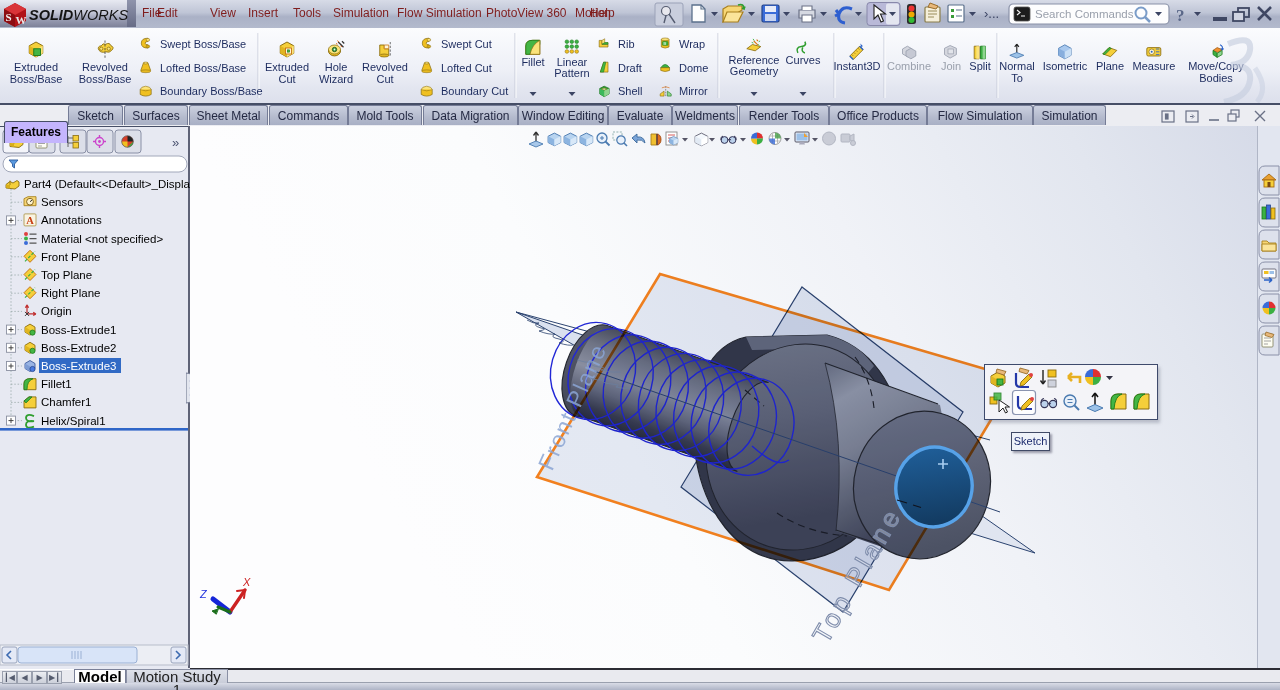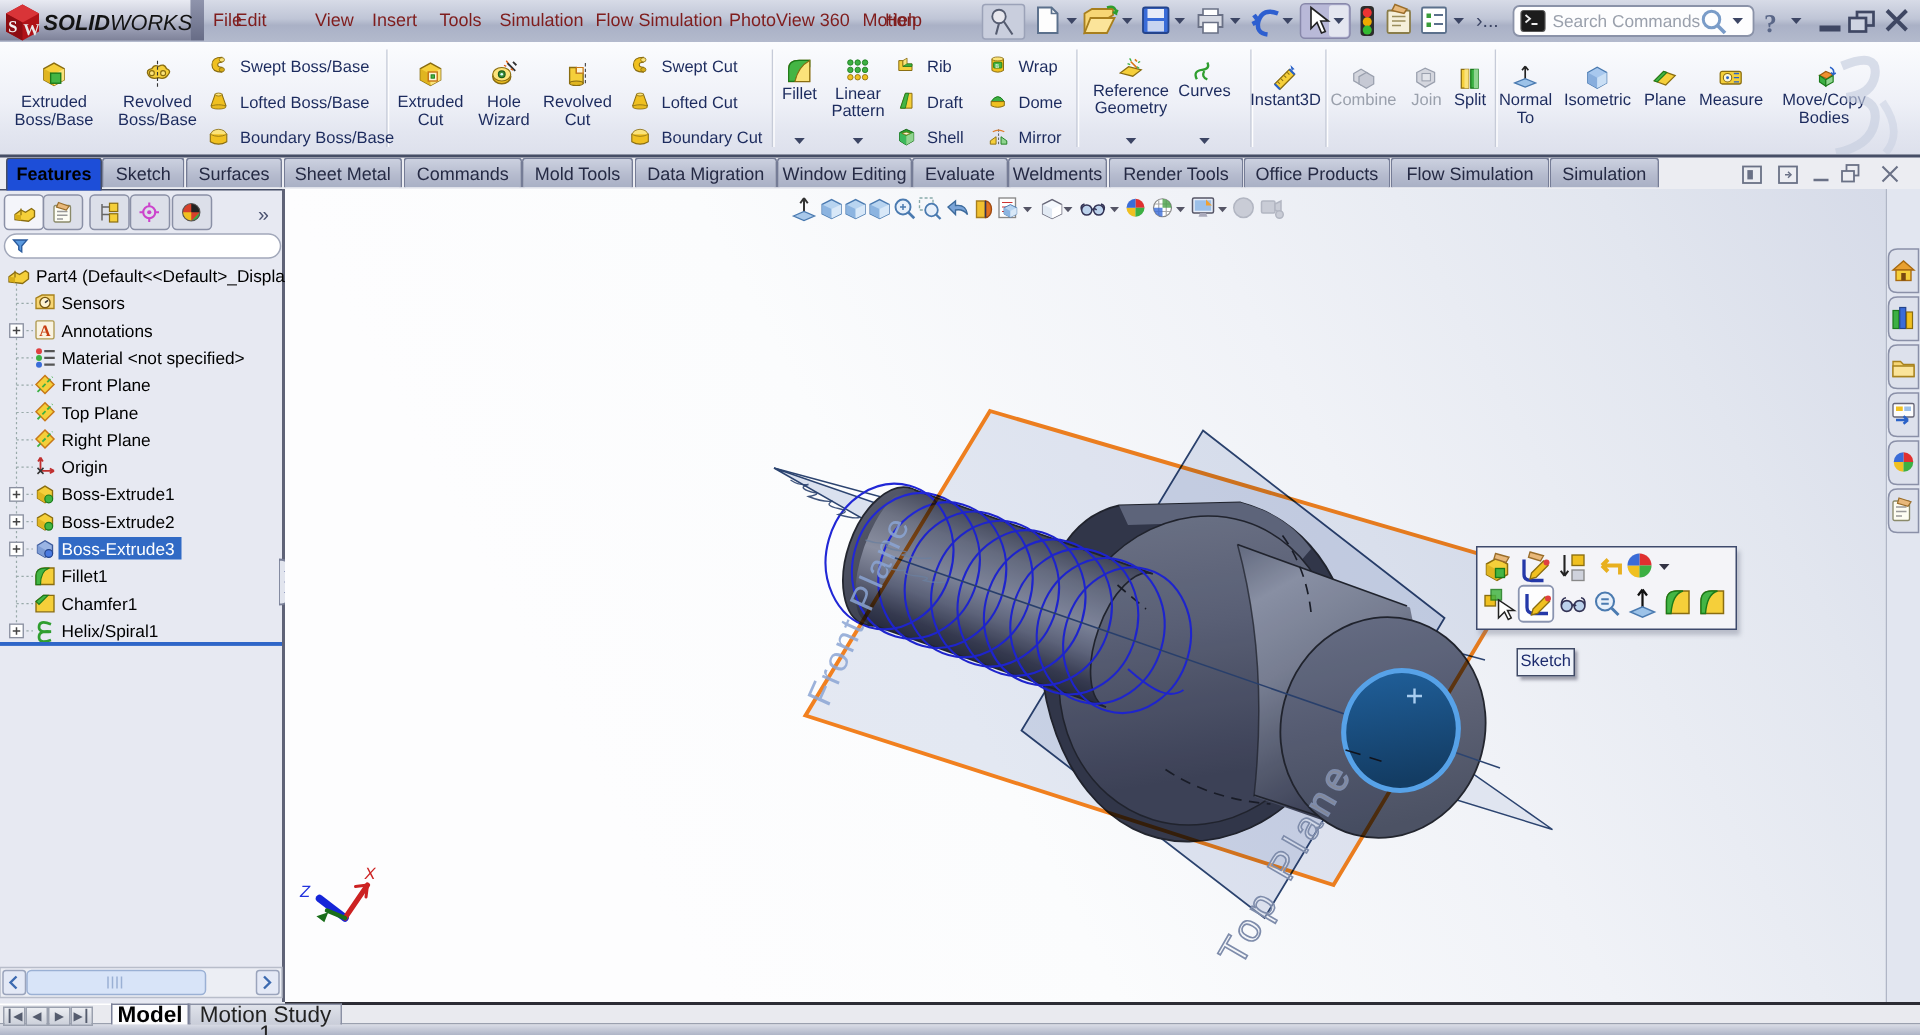--- a/index.html
+++ b/index.html
@@ -6,21 +6,21 @@
 
 #titlebar{left:0;top:0;width:1280px;height:28px;background:linear-gradient(#d7dbe7,#bfc5d6 45%,#aab1c6 60%,#b3bacd);border-bottom:1px solid #5c6278;}
 #swlogo{left:0;top:0;width:127px;height:27px;background:linear-gradient(#e8eaf2,#c6c9d8 45%,#9a9eb4 70%,#7e8299);}
 #swsep{left:127px;top:0;width:9px;height:27px;background:linear-gradient(#8f94ac,#676c86);}
 .menu{top:0;height:27px;line-height:27px;font-size:12px;color:#7f1d1d;}
 
 #ribbon{left:0;top:28px;width:1280px;height:75px;background:linear-gradient(#fbfcfe,#eef0f7 55%,#e3e6f0 80%,#dde0ec);border-bottom:1px solid #8d93a8;}
 
 #tabstrip{left:0;top:103px;width:1280px;height:23px;background:#ecedf2;border-top:2px solid #464e66;}
 .tab{top:104.5px;height:19.5px;line-height:20px;font-size:12px;color:#252a44;text-align:center;background:linear-gradient(#ccd1e0,#b4bacd 60%,#a9b0c5);border:1px solid #757c96;border-bottom:none;border-radius:2.5px 2.5px 0 0;}
-.tab.active{background:#1d4ed8;color:#000;font-weight:bold;z-index:3;height:21px;border-color:#464e66;}
+.tab.active{background:#c4b5fd;color:#000;font-weight:bold;z-index:3;height:21px;border-color:#464e66;margin-top:16px;}
 
 #lpanel{left:0;top:126px;width:190px;height:542px;background:#e7e9f2;border-top:1px solid #464e66;}
 #lpborder{left:188px;top:126px;width:2px;height:542px;background:#5f6377;}
 
 #dockline{left:190px;top:668px;width:1090px;height:2px;background:#2c2c34;}
 #bottabs{left:0;top:670px;width:1280px;height:12px;background:#e9eaef;border-bottom:1px solid #9aa0ae;}
 #statusbar{left:0;top:683px;width:1280px;height:7px;background:linear-gradient(#d9dce6,#aeb4c6);}
 .navbtn{top:670.5px;width:13px;height:11.5px;background:linear-gradient(#eceef2,#ccd0da);border:1px solid #9aa0ae;font-size:8px;color:#555c6e;text-align:center;line-height:11px;}
 .btab{top:669px;height:13px;font-size:15px;text-align:center;line-height:13px;}
 

